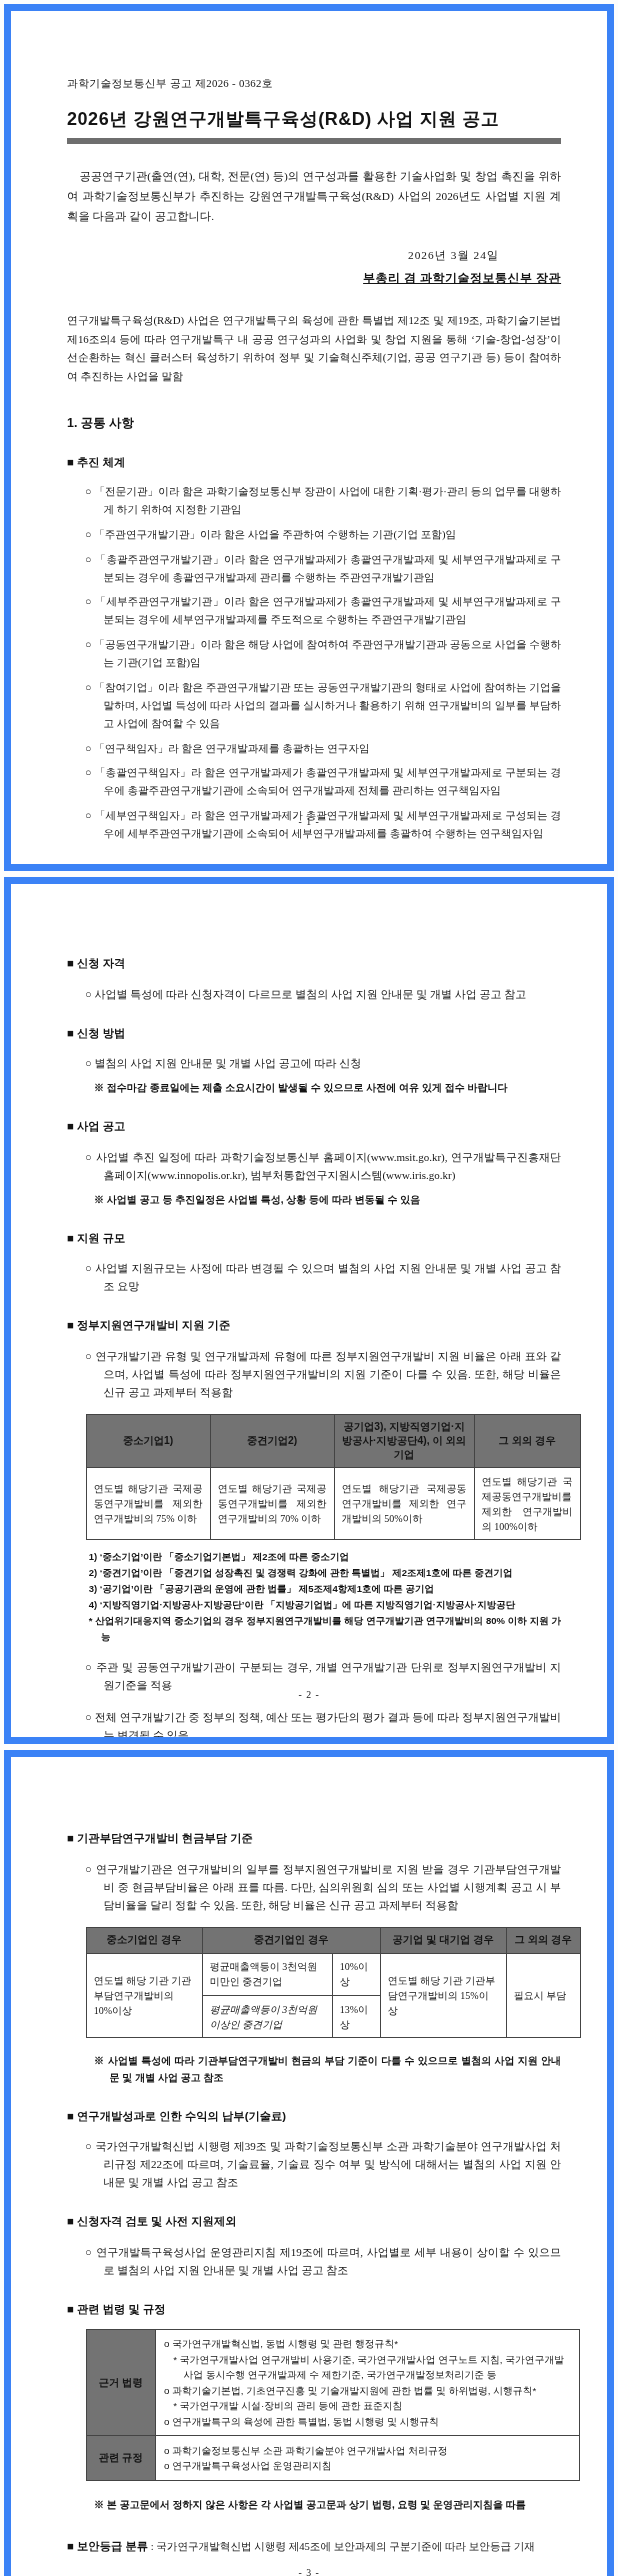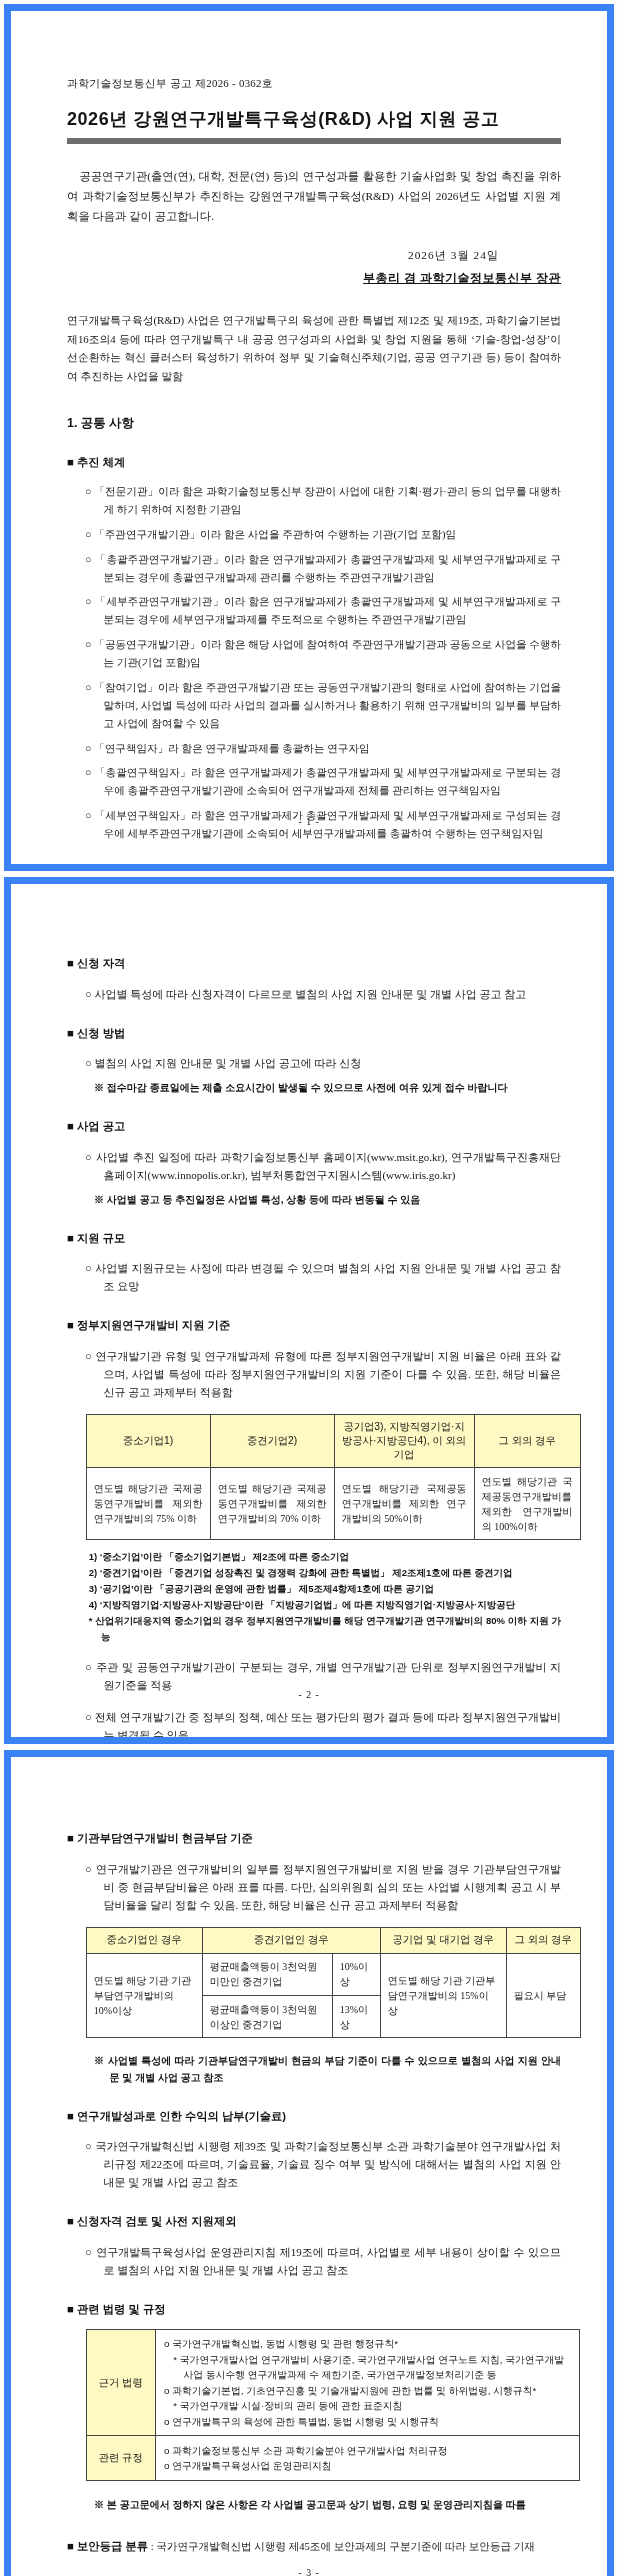--- a/index.html
+++ b/index.html
@@ -25,21 +25,21 @@
             margin:0 0 6.7px 18px;padding-left:18.5px;text-indent:-18.5px;}
   .b-item{font-size:11px;line-height:18px;text-align:justify;
           margin:13.4px 0 0 18px;padding-left:18.5px;text-indent:-18.5px;}
   .note{font-family:"Liberation Sans",sans-serif;font-weight:bold;font-size:10px;line-height:17px;
         margin:7.2px 0 0 27px;padding-left:15.5px;text-indent:-15.5px;text-align:justify;}
   .footnotes{margin:9.3px 0 0 21.6px;}
   .footnotes div{font-family:"Liberation Sans",sans-serif;font-weight:bold;font-size:9.5px;
                  line-height:16px;padding-left:12.4px;text-indent:-12.4px;text-align:justify;}
   table{border-collapse:collapse;margin:13.4px 0 0 18.5px;width:494px;table-layout:fixed;}
   th,td{border:1px solid #444;}
-  th{background:#fef9c3;font-family:"Liberation Sans",sans-serif;font-weight:normal;
+  th{background:#737373;font-family:"Liberation Sans",sans-serif;font-weight:bold;
      font-size:10.3px;padding:5.2px 4.1px;line-height:14px;}
   td{font-size:10px;line-height:15px;padding:5.2px 7.2px;vertical-align:middle;text-align:justify;}
   .t2 td{text-align:left;}
   .t1 td{height:58px;}
   .t3{margin-top:12.4px;}
   .t3 th{width:60px;font-size:10.3px;line-height:15.5px;vertical-align:middle;}
   .t3 td{font-family:"Liberation Sans",sans-serif;font-size:9.8px;line-height:15.5px;
          text-align:left;padding:6.2px 8.2px;}
   .t3 .law-line{padding-left:11.3px;text-indent:-11.3px;}
   .t3 .law-sub{margin-left:9.3px;padding-left:10.3px;text-indent:-10.3px;}
@@ -153,21 +153,21 @@
         <th>그 외의 경우</th>
       </tr>
       <tr>
         <td rowspan="2">연도별 해당 기관 기관부담연구개발비의 10%이상</td>
         <td style="height:31px;">평균매출액등이 3천억원 미만인 중견기업</td>
         <td>10%이상</td>
         <td rowspan="2">연도별 해당 기관 기관부담연구개발비의 15%이상</td>
         <td rowspan="2">필요시 부담</td>
       </tr>
       <tr>
-        <td style="height:31px;">평균매출액등이 3천억원 이상인 중견기업</td>
+        <td style="height:31px;font-style:italic;">평균매출액등이 3천억원 이상인 중견기업</td>
         <td>13%이상</td>
       </tr>
     </tbody>
       </table>
 
     <div class="note" style="margin-top:13.4px;">※ 사업별 특성에 따라 기관부담연구개발비 현금의 부담 기준이 다를 수 있으므로 별첨의 사업 지원 안내문 및 개별 사업 공고 참조</div>
 
     <div class="h-square">■ 연구개발성과로 인한 수익의 납부(기술료)</div>
     <div class="b-item">○ 국가연구개발혁신법 시행령 제39조 및 과학기술정보통신부 소관 과학기술분야 연구개발사업 처리규정 제22조에 따르며, 기술료율, 기술료 징수 여부 및 방식에 대해서는 별첨의 사업 지원 안내문 및 개별 사업 공고 참조</div>
 

